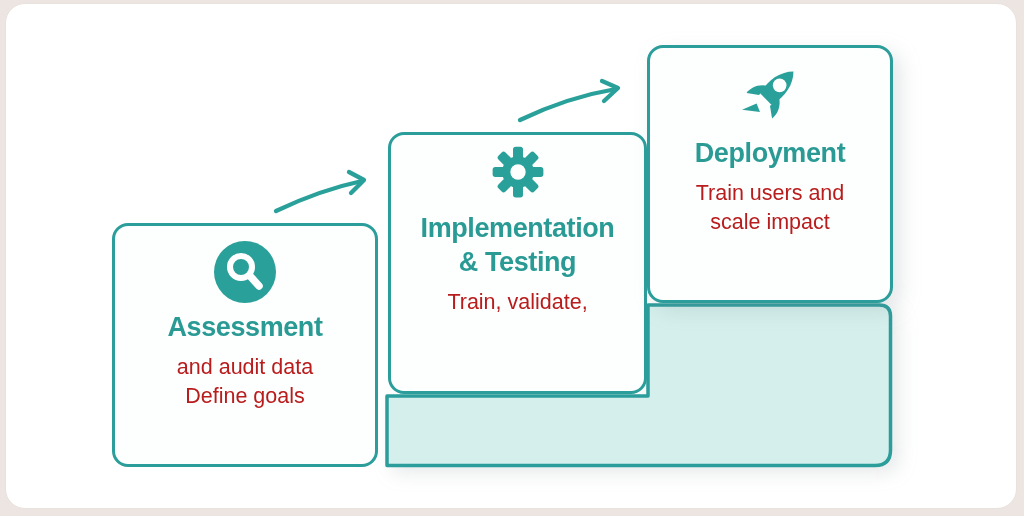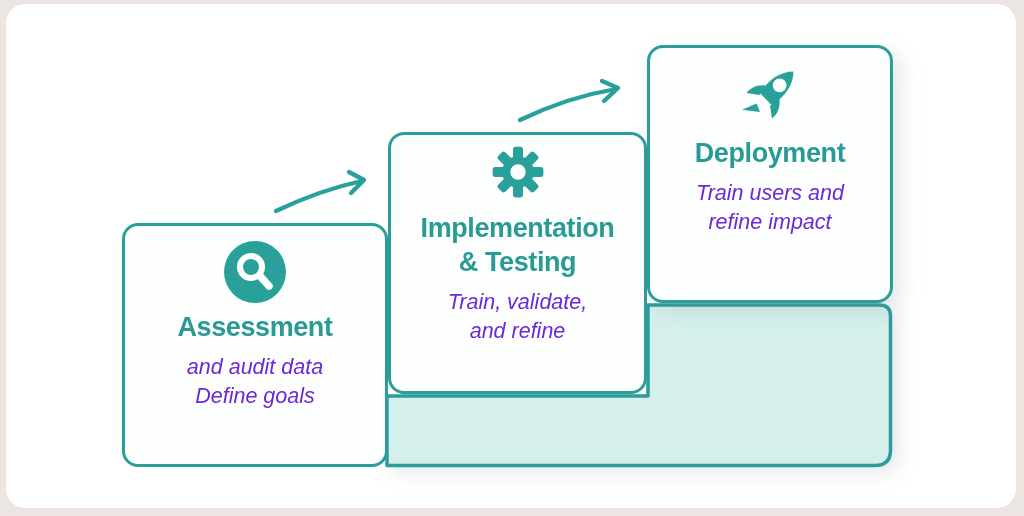--- a/index.html
+++ b/index.html
@@ -24,32 +24,32 @@
   }
   .card{
     position:absolute;
     box-sizing:border-box;
     background:#fdfffe;
     border:3.5px solid #2b9d9b;
     border-radius:16px;
     display:flex;flex-direction:column;align-items:center;
     text-align:center;
   }
-  .card1{left:122px;top:223px;width:266px;height:244px;z-index:2;padding-top:14px;}
+  .card1{left:112px;top:223px;width:266px;height:244px;z-index:2;padding-top:14px;}
   .card2{left:388px;top:132px;width:259px;height:262px;z-index:3;padding-top:8px;}
   .card3{left:647px;top:45px;width:246px;height:258px;z-index:4;padding-top:8px;
          filter:drop-shadow(8px 7px 10px rgba(120,135,140,.20));}
   .step-title{
     font-weight:bold;font-size:27px;line-height:34px;
     color:#2a9a95;letter-spacing:-0.4px;margin-top:6px;
   }
   .card2 .step-title{margin-top:10px;}
   .card3 .step-title{margin-top:2px;}
   .step-desc{
-    font-size:21.5px;line-height:29px;color:#6d28d9;margin-top:9px;font-style:italic;
+    font-size:21.5px;line-height:29px;color:#b91c1c;margin-top:9px;
   }
   .icon-wrap{line-height:0;}
   .arrow{position:absolute;z-index:5;}
 </style>
 </head>
 <body>
 
 <div class="canvas">
   <div class="page"></div>
 
@@ -90,42 +90,41 @@
         </g>
         <circle r="8.5" fill="#fdfffe"></circle>
       </svg>
     </span>
     <div class="step-title">
       <div>Implementation</div>
       <div>&amp; Testing</div>
     </div>
     <div class="step-desc">
       <div>Train, validate,</div>
-      <div>and refine</div>
     </div>
   </div>
 
   <div class="card card3">
     <span class="icon-wrap">
       <svg width="78" height="78" viewBox="0 0 80 80">
         <g transform="rotate(45 40 40)" fill="#2aa09a">
           <path d="M40,6 C49,15 53,30 48,46 L32,46 C27,30 31,15 40,6 Z"></path>
           <path d="M32,35 C23.5,40 20.5,49 21.5,55.5 L32,48 Z"></path>
           <path d="M48,35 C56.5,40 59.5,49 58.5,55.5 L48,48 Z"></path>
           <path d="M36.5,56 L30.5,71 L45,59.5 Z"></path>
           <circle cx="40" cy="26" r="7" fill="#fdfffe"></circle>
         </g>
       </svg>
     </span>
     <div class="step-title">
       <div>Deployment</div>
     </div>
     <div class="step-desc">
       <div>Train users and</div>
-      <div>refine impact</div>
+      <div>scale impact</div>
     </div>
   </div>
 
   <svg class="arrow" style="left:268px;top:168px;" width="106" height="52" viewBox="0 0 106 52">
     <g fill="none" stroke="#2aa09a" stroke-width="4.3" stroke-linecap="round" stroke-linejoin="round">
       <path d="M8,43 Q52,22 94,13"></path>
       <path d="M81,4 L96,12 L83,25"></path>
     </g>
   </svg>
 

